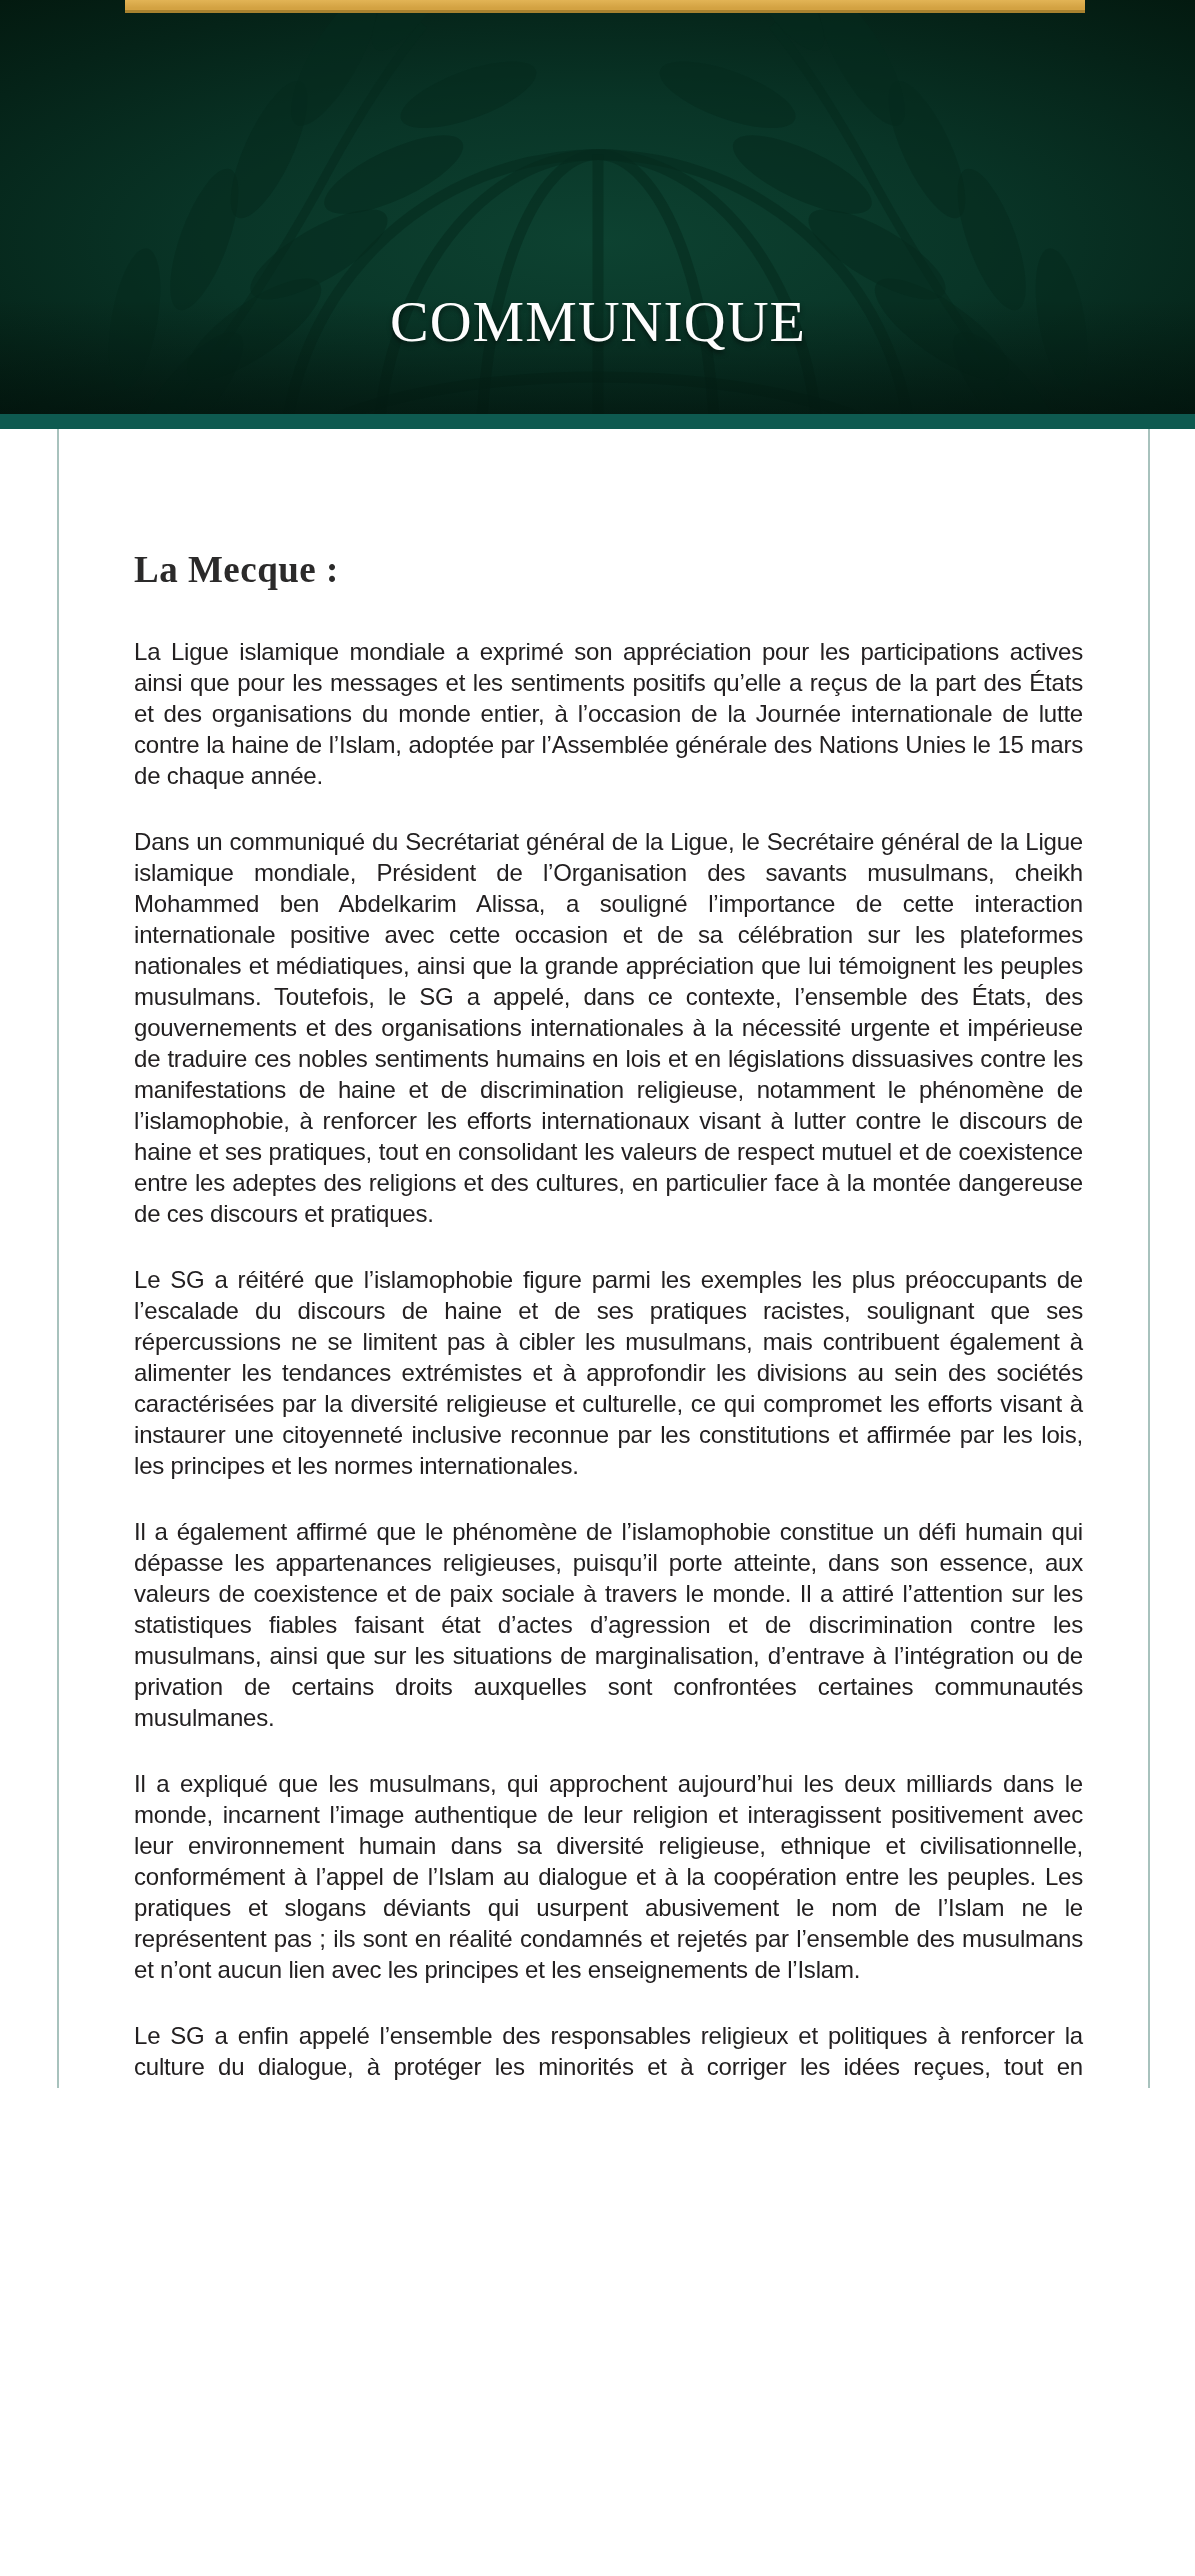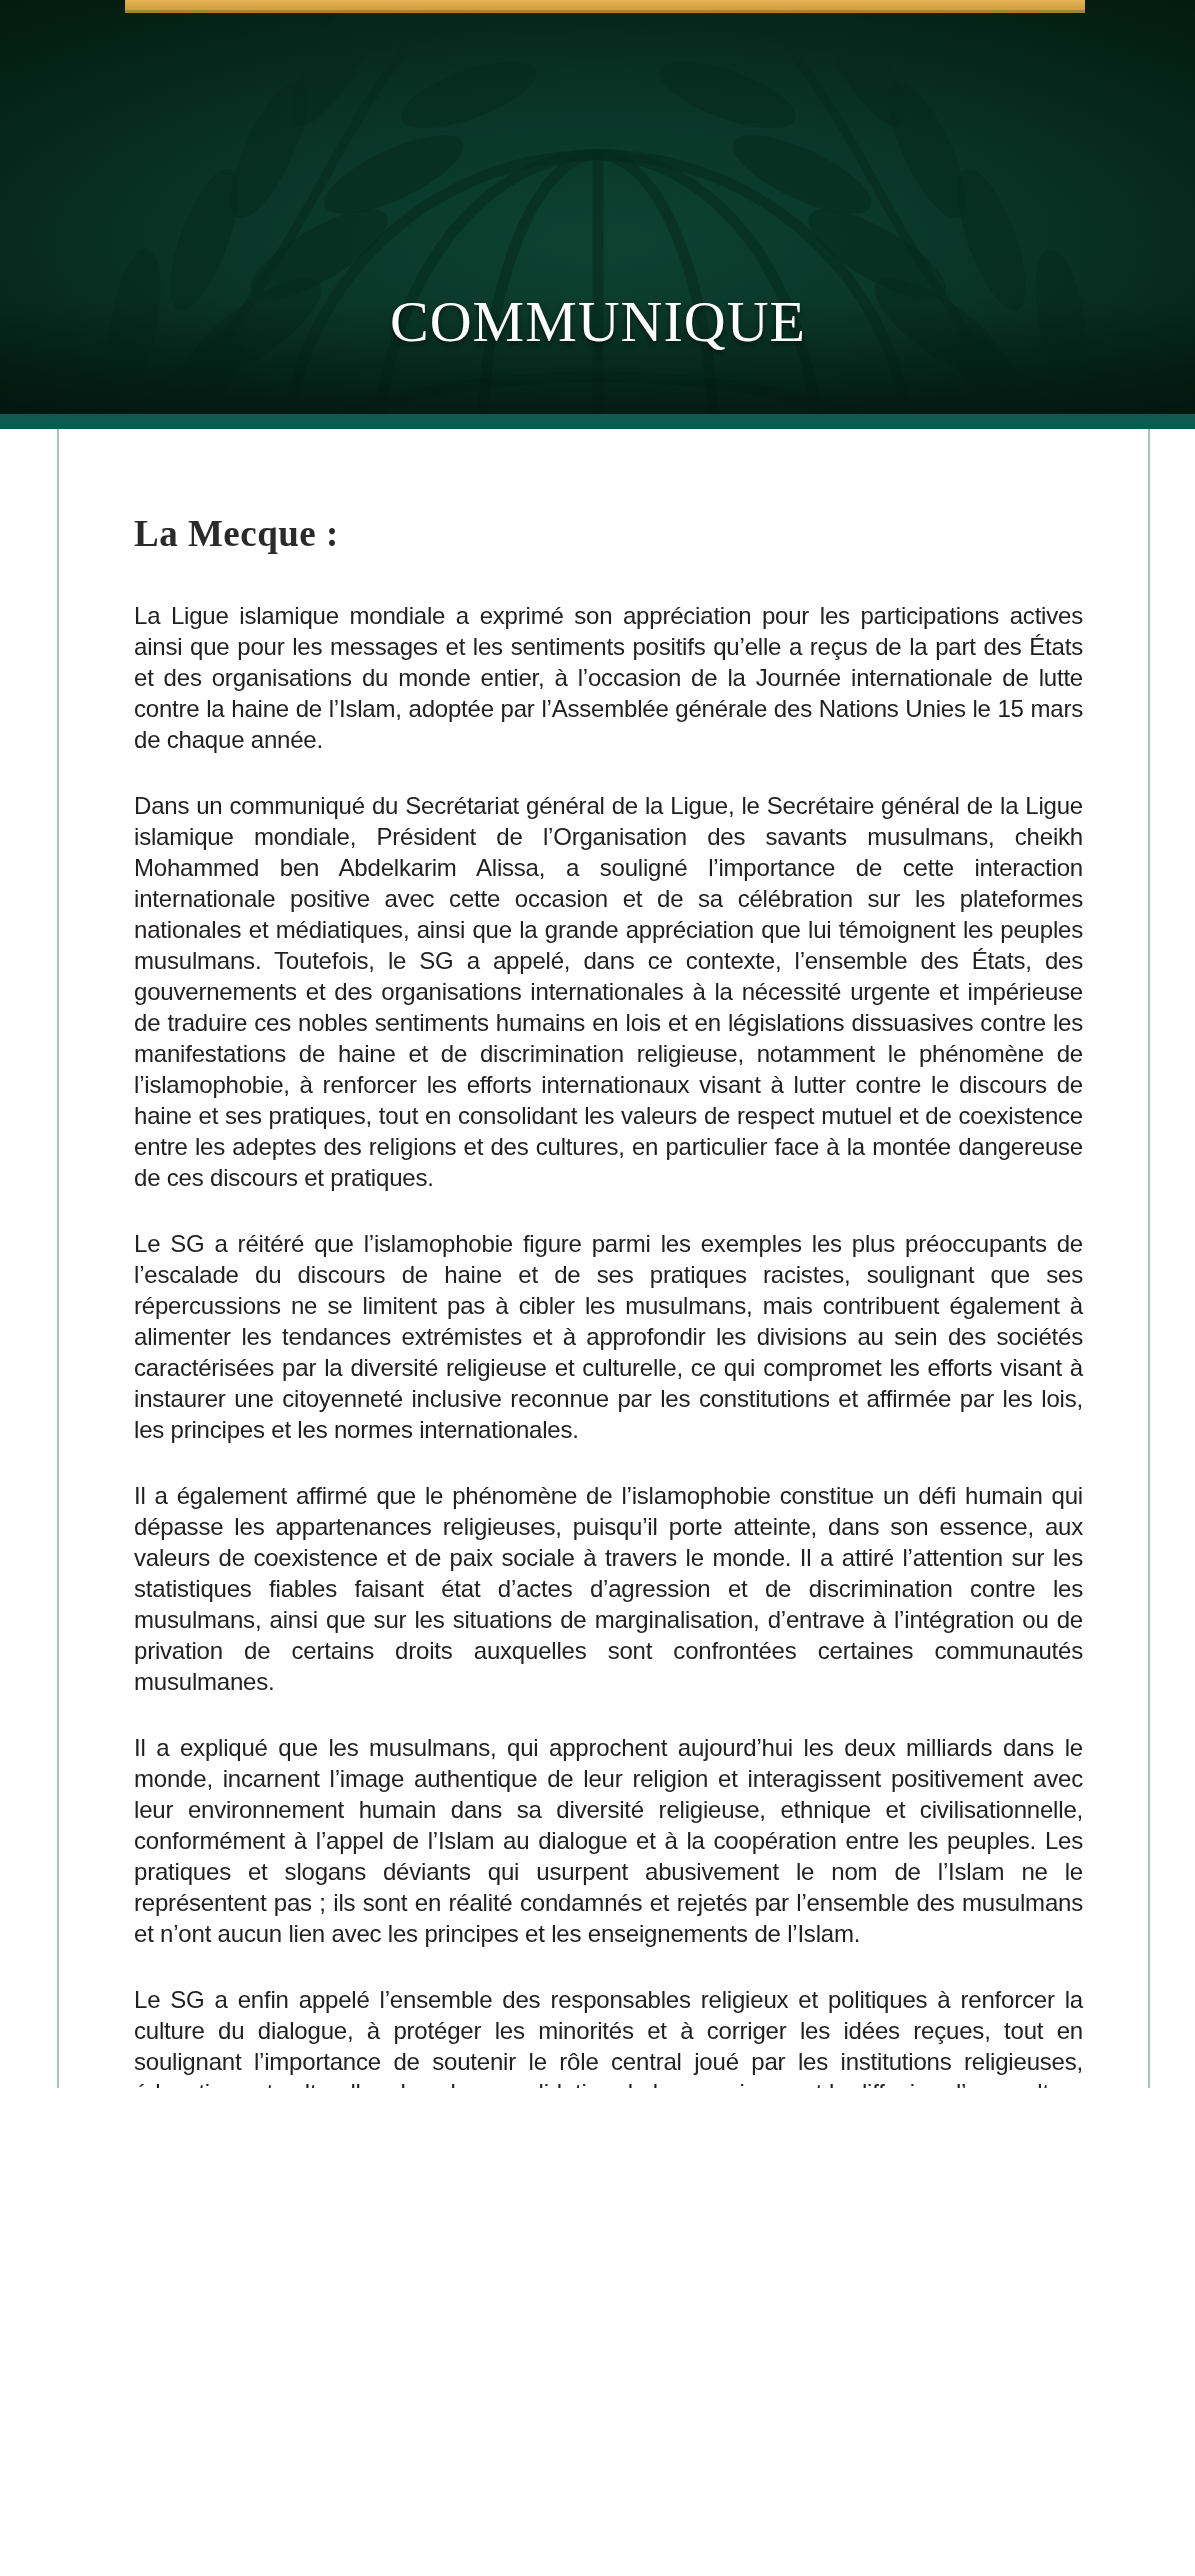--- a/index.html
+++ b/index.html
@@ -28,21 +28,21 @@
     font-family:"Liberation Serif",serif;font-weight:400;
     font-size:58px;line-height:64px;letter-spacing:1px;color:#FDFDFD;
     text-shadow:0 3px 5px rgba(0,0,0,0.5);
   }
   .teal-strip{position:absolute;bottom:0;left:0;width:1196px;height:15px;background:var(--teal);}
   
   .rule{position:absolute;top:429px;bottom:0;width:2px;background:var(--rule);}
   .rule-left{left:57px;}
   .rule-right{left:1148px;}
   
-  .content{position:absolute;top:512px;left:134px;width:949px;}
+  .content{position:absolute;top:548px;left:134px;width:949px;}
   .location{
     font-family:"Liberation Serif",serif;font-weight:700;
     font-size:37px;line-height:44px;letter-spacing:0.5px;color:#2B2A2A;
     margin:0 0 44px 0;
   }
   .content p{
     font-size:24px;line-height:31px;text-align:justify;
     letter-spacing:-0.2px;color:var(--ink);
     margin:7px 0 35px 0;
   }

